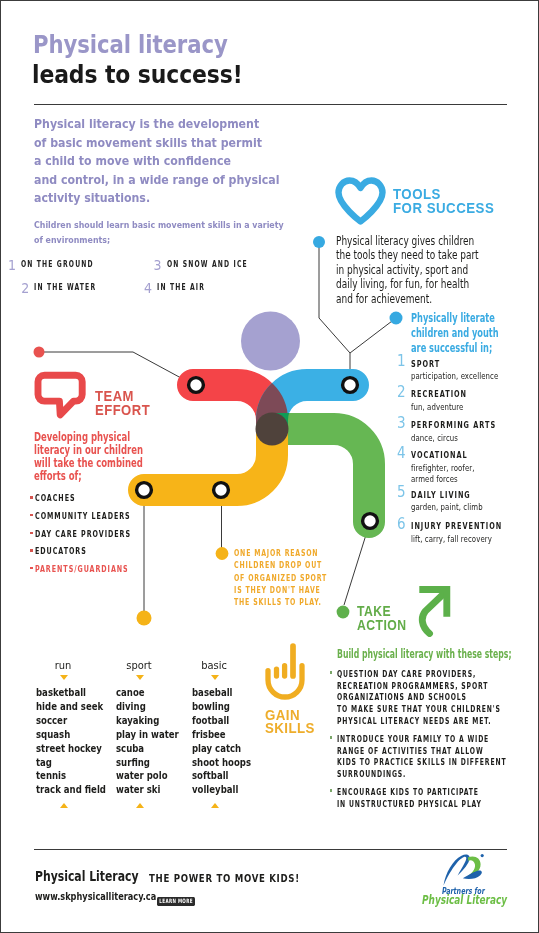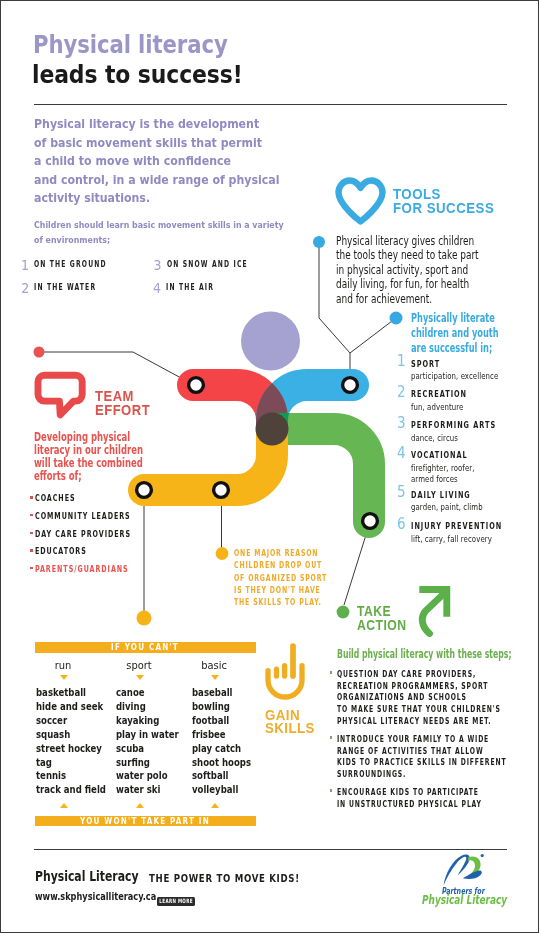--- a/index.html
+++ b/index.html
@@ -88,30 +88,30 @@
     <div>of basic movement skills that permit</div>
     <div>a child to move with confidence</div>
     <div>and control, in a wide range of physical</div>
     <div>activity situations.</div>
   </div>
   <div class="abs cond" id="subintro">
     <div>Children should learn basic movement skills in a variety</div>
     <div>of  environments;</div>
   </div>
 
-  <div class="abs envrow cond" style="left:20px;top:255.5px">
+  <div class="abs envrow cond" style="left:7px;top:255.5px">
     <span class="envnum">1</span><span class="envitem">ON THE GROUND</span>
   </div>
   <div class="abs envrow cond" style="left:20.3px;top:278.5px">
     <span class="envnum">2</span><span class="envitem">IN THE WATER</span>
   </div>
   <div class="abs envrow cond" style="left:152.5px;top:255.5px">
     <span class="envnum">3</span><span class="envitem">ON SNOW AND ICE</span>
   </div>
-  <div class="abs envrow cond" style="left:152px;top:278.5px">
+  <div class="abs envrow cond" style="left:143px;top:278.5px">
     <span class="envnum">4</span><span class="envitem">IN THE AIR</span>
   </div>
 
   <svg class="abs" id="metro" width="539" height="933" style="left:0;top:0">
     <defs>
       <mask id="mRed" maskUnits="userSpaceOnUse" x="0" y="0" width="539" height="933">
         <path d="M192,384 H236 A35,35 0 0 1 271,419 V428" fill="none" stroke="#fff" stroke-width="32" stroke-linecap="round"></path>
       </mask>
       <mask id="mBlue" maskUnits="userSpaceOnUse" x="0" y="0" width="539" height="933">
         <path d="M352,384 H306 A35,35 0 0 0 271,419 V428" fill="none" stroke="#fff" stroke-width="32" stroke-linecap="round"></path>
@@ -262,21 +262,20 @@
     <div>RANGE OF ACTIVITIES THAT ALLOW</div>
     <div>KIDS TO PRACTICE SKILLS IN DIFFERENT</div>
     <div>SURROUNDINGS.</div>
   </div>
   <div class="builddot" style="left:328.5px;top:788px"></div>
   <div class="buildli cond" style="left:335.5px;top:786px">
     <div>ENCOURAGE KIDS TO PARTICIPATE</div>
     <div>IN UNSTRUCTURED PHYSICAL PLAY</div>
   </div>
 
-  <div class="bandbar cond" style="left:33.5px;top:640.5px;width:221px;height:11.2px;line-height:11.6px">IF YOU CAN'T</div>
   <div class="colhead cond" style="left:32px;top:658px;width:60px">run</div>
   <div class="colhead cond" style="left:108px;top:658px;width:60px">sport</div>
   <div class="colhead cond" style="left:183px;top:658px;width:60px">basic</div>
   <div class="tri tridown" style="left:58.5px;top:674px"></div>
   <div class="tri tridown" style="left:134.7px;top:674px"></div>
   <div class="tri tridown" style="left:209.5px;top:674px"></div>
 
   <div class="sportcol cond" style="left:34.5px;top:685px">
     <div>basketball</div>
     <div>hide and seek</div>
@@ -304,21 +303,20 @@
     <div>frisbee</div>
     <div>play catch</div>
     <div>shoot hoops</div>
     <div>softball</div>
     <div>volleyball</div>
   </div>
 
   <div class="tri triup" style="left:58.5px;top:801.8px"></div>
   <div class="tri triup" style="left:134.7px;top:801.8px"></div>
   <div class="tri triup" style="left:209.5px;top:801.8px"></div>
-  <div class="bandbar cond" style="left:33.5px;top:814.8px;width:221px;height:10.5px;line-height:11px">YOU WON'T TAKE PART IN</div>
 
   <svg class="abs" style="left:260px;top:640px" width="48" height="64" viewBox="0 0 48 64">
     <path d="M7 29.6 V39 A17 17 0 0 0 41 39 V24.7" fill="none" stroke="#f0ad21" stroke-width="5.3" stroke-linecap="round"></path>
     <path d="M15.5 28.1 V35" fill="none" stroke="#f0ad21" stroke-width="5.3" stroke-linecap="round"></path>
     <path d="M23.6 24.7 V35" fill="none" stroke="#f0ad21" stroke-width="5.3" stroke-linecap="round"></path>
     <path d="M32 5 V35" fill="none" stroke="#f0ad21" stroke-width="5.7" stroke-linecap="round"></path>
   </svg>
   <div class="abs" id="gainTitle">
     <div>GAIN</div>
     <div>SKILLS</div>

